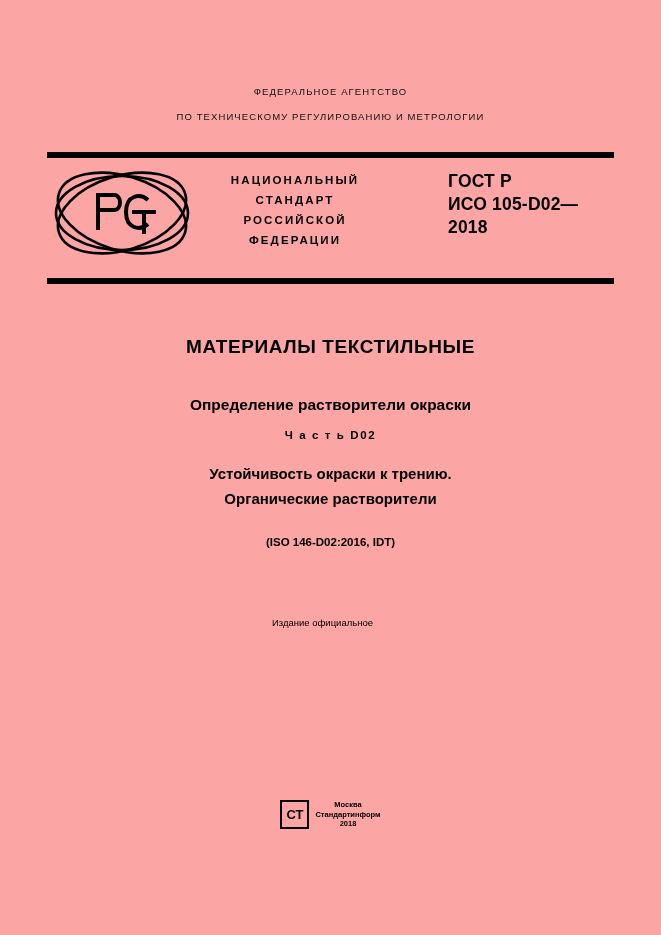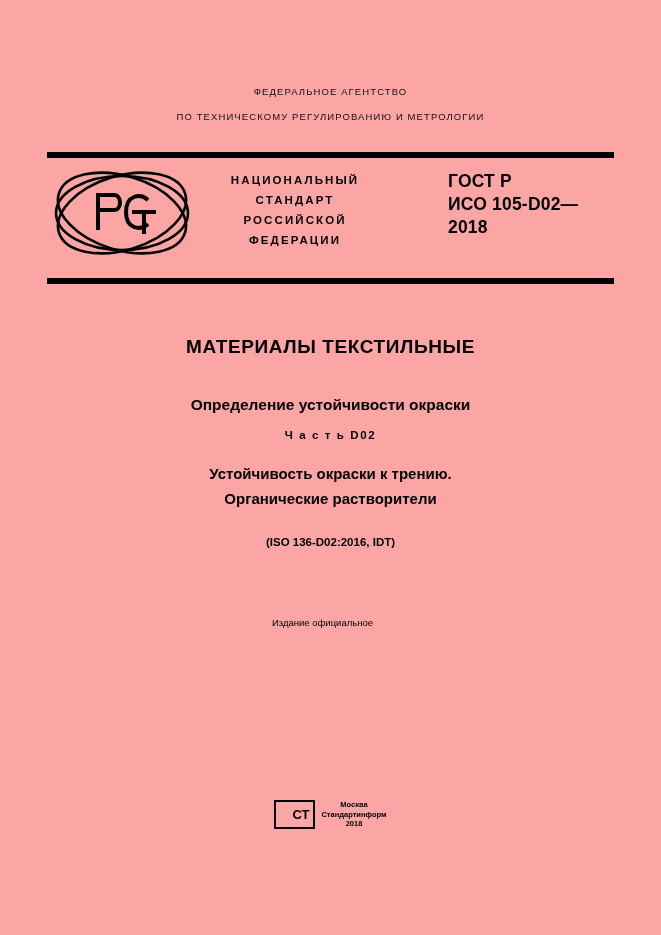--- a/index.html
+++ b/index.html
@@ -163,21 +163,20 @@
   .publisher .mark {
     width: 25px;
     height: 25px;
     border: 2px solid #000;
     display: flex;
     align-items: center;
     justify-content: center;
     font-size: 13px;
     font-weight: 700;
     line-height: 1;
-    padding-left: 12px;
   }
   .publisher .ptext {
     font-size: 7.5px;
     font-weight: 700;
     line-height: 9.5px;
     text-align: center;
   }
 </style>
 </head>
 <body>
@@ -218,27 +217,27 @@
     <div>ФЕДЕРАЦИИ</div>
   </div>
 
   <div class="gost">
     <div>ГОСТ Р</div>
     <div>ИСО 105-D02—</div>
     <div>2018</div>
   </div>
 
   <div class="maintitle">МАТЕРИАЛЫ ТЕКСТИЛЬНЫЕ</div>
-  <div class="subtitle1">Определение устойчивости окраски</div>
+  <div class="subtitle1">Определение растворители окраски</div>
   <div class="part">Ч а с т ь  D02</div>
   <div class="subtitle2">
     <div>Устойчивость окраски к трению.</div>
     <div>Органические растворители</div>
   </div>
-  <div class="isoref">(ISO 136-D02:2016, IDT)</div>
+  <div class="isoref">(ISO 146-D02:2016, IDT)</div>
   <div class="official">Издание официальное</div>
 
   <div class="publisher">
     <div class="mark">СТ</div>
     <div class="ptext">
       <div>Москва</div>
       <div>Стандартинформ</div>
       <div>2018</div>
     </div>
   </div>

